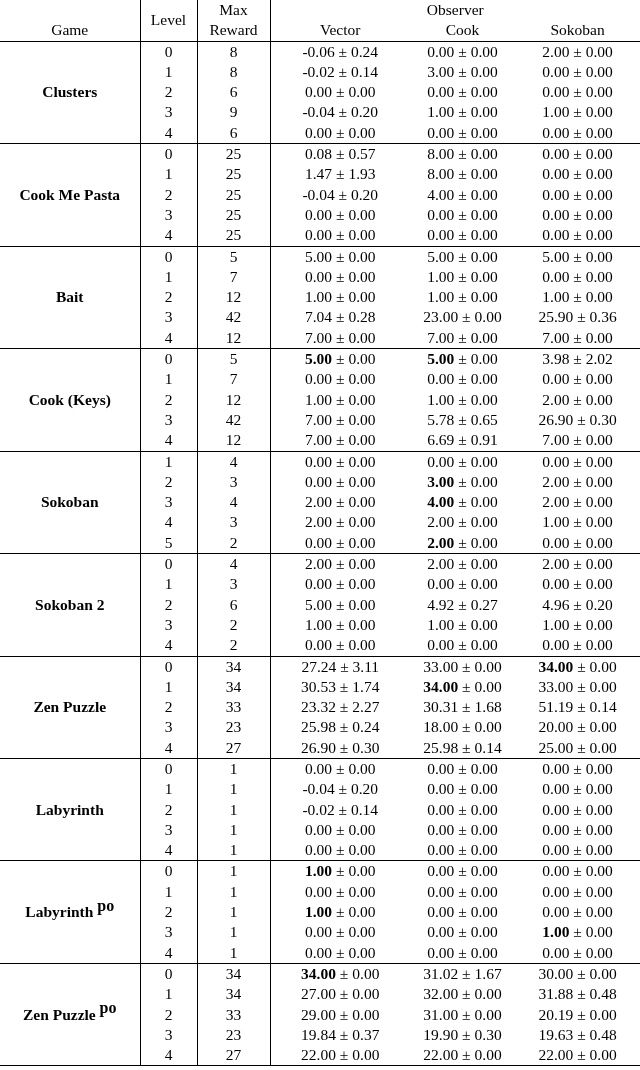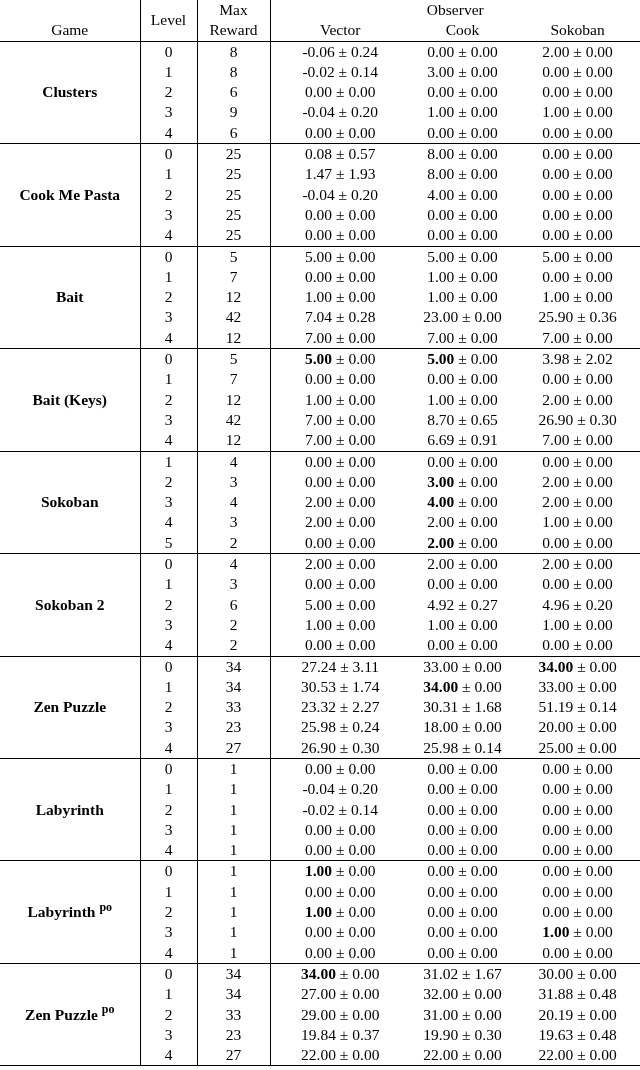--- a/index.html
+++ b/index.html
@@ -41,21 +41,21 @@
     overflow: hidden;
   }
   
   .vr { border-right: 1px solid #000; }
   
   tr.group-start td { border-top: 1px solid #000; }
   th.game-h { vertical-align: bottom; }
   th.obs-h  { vertical-align: middle; text-align: center; }
   .bold { font-weight: bold; }
   sup.po {
-    font-size: 12px;
+    font-size: 16px;
     line-height: 0;
     vertical-align: super;
     margin-top: 48px;
   }
   td.game-cell { vertical-align: middle; font-weight: bold; }
 </style>
 </head>
 <body>
 
 <div class="page">
@@ -187,21 +187,21 @@
           <td><span class="mean">25.90</span> ± <span class="std">0.36</span></td>
         </tr>
         <tr>
           <td class="vr">4</td>
           <td class="vr">12</td>
           <td><span class="mean">7.00</span> ± <span class="std">0.00</span></td>
           <td><span class="mean">7.00</span> ± <span class="std">0.00</span></td>
           <td><span class="mean">7.00</span> ± <span class="std">0.00</span></td>
         </tr>
         <tr class="group-start">
-          <td rowspan="5" class="vr game-cell"><span>Bait (Keys)</span></td>
+          <td rowspan="5" class="vr game-cell"><span>Cook (Keys)</span></td>
           <td class="vr">0</td>
           <td class="vr">5</td>
           <td><span class="mean bold">5.00</span> ± <span class="std">0.00</span></td>
           <td><span class="mean bold">5.00</span> ± <span class="std">0.00</span></td>
           <td><span class="mean">3.98</span> ± <span class="std">2.02</span></td>
         </tr>
         <tr>
           <td class="vr">1</td>
           <td class="vr">7</td>
           <td><span class="mean">0.00</span> ± <span class="std">0.00</span></td>
@@ -212,21 +212,21 @@
           <td class="vr">2</td>
           <td class="vr">12</td>
           <td><span class="mean">1.00</span> ± <span class="std">0.00</span></td>
           <td><span class="mean">1.00</span> ± <span class="std">0.00</span></td>
           <td><span class="mean">2.00</span> ± <span class="std">0.00</span></td>
         </tr>
         <tr>
           <td class="vr">3</td>
           <td class="vr">42</td>
           <td><span class="mean">7.00</span> ± <span class="std">0.00</span></td>
-          <td><span class="mean">8.70</span> ± <span class="std">0.65</span></td>
+          <td><span class="mean">5.78</span> ± <span class="std">0.65</span></td>
           <td><span class="mean">26.90</span> ± <span class="std">0.30</span></td>
         </tr>
         <tr>
           <td class="vr">4</td>
           <td class="vr">12</td>
           <td><span class="mean">7.00</span> ± <span class="std">0.00</span></td>
           <td><span class="mean">6.69</span> ± <span class="std">0.91</span></td>
           <td><span class="mean">7.00</span> ± <span class="std">0.00</span></td>
         </tr>
         <tr class="group-start">

